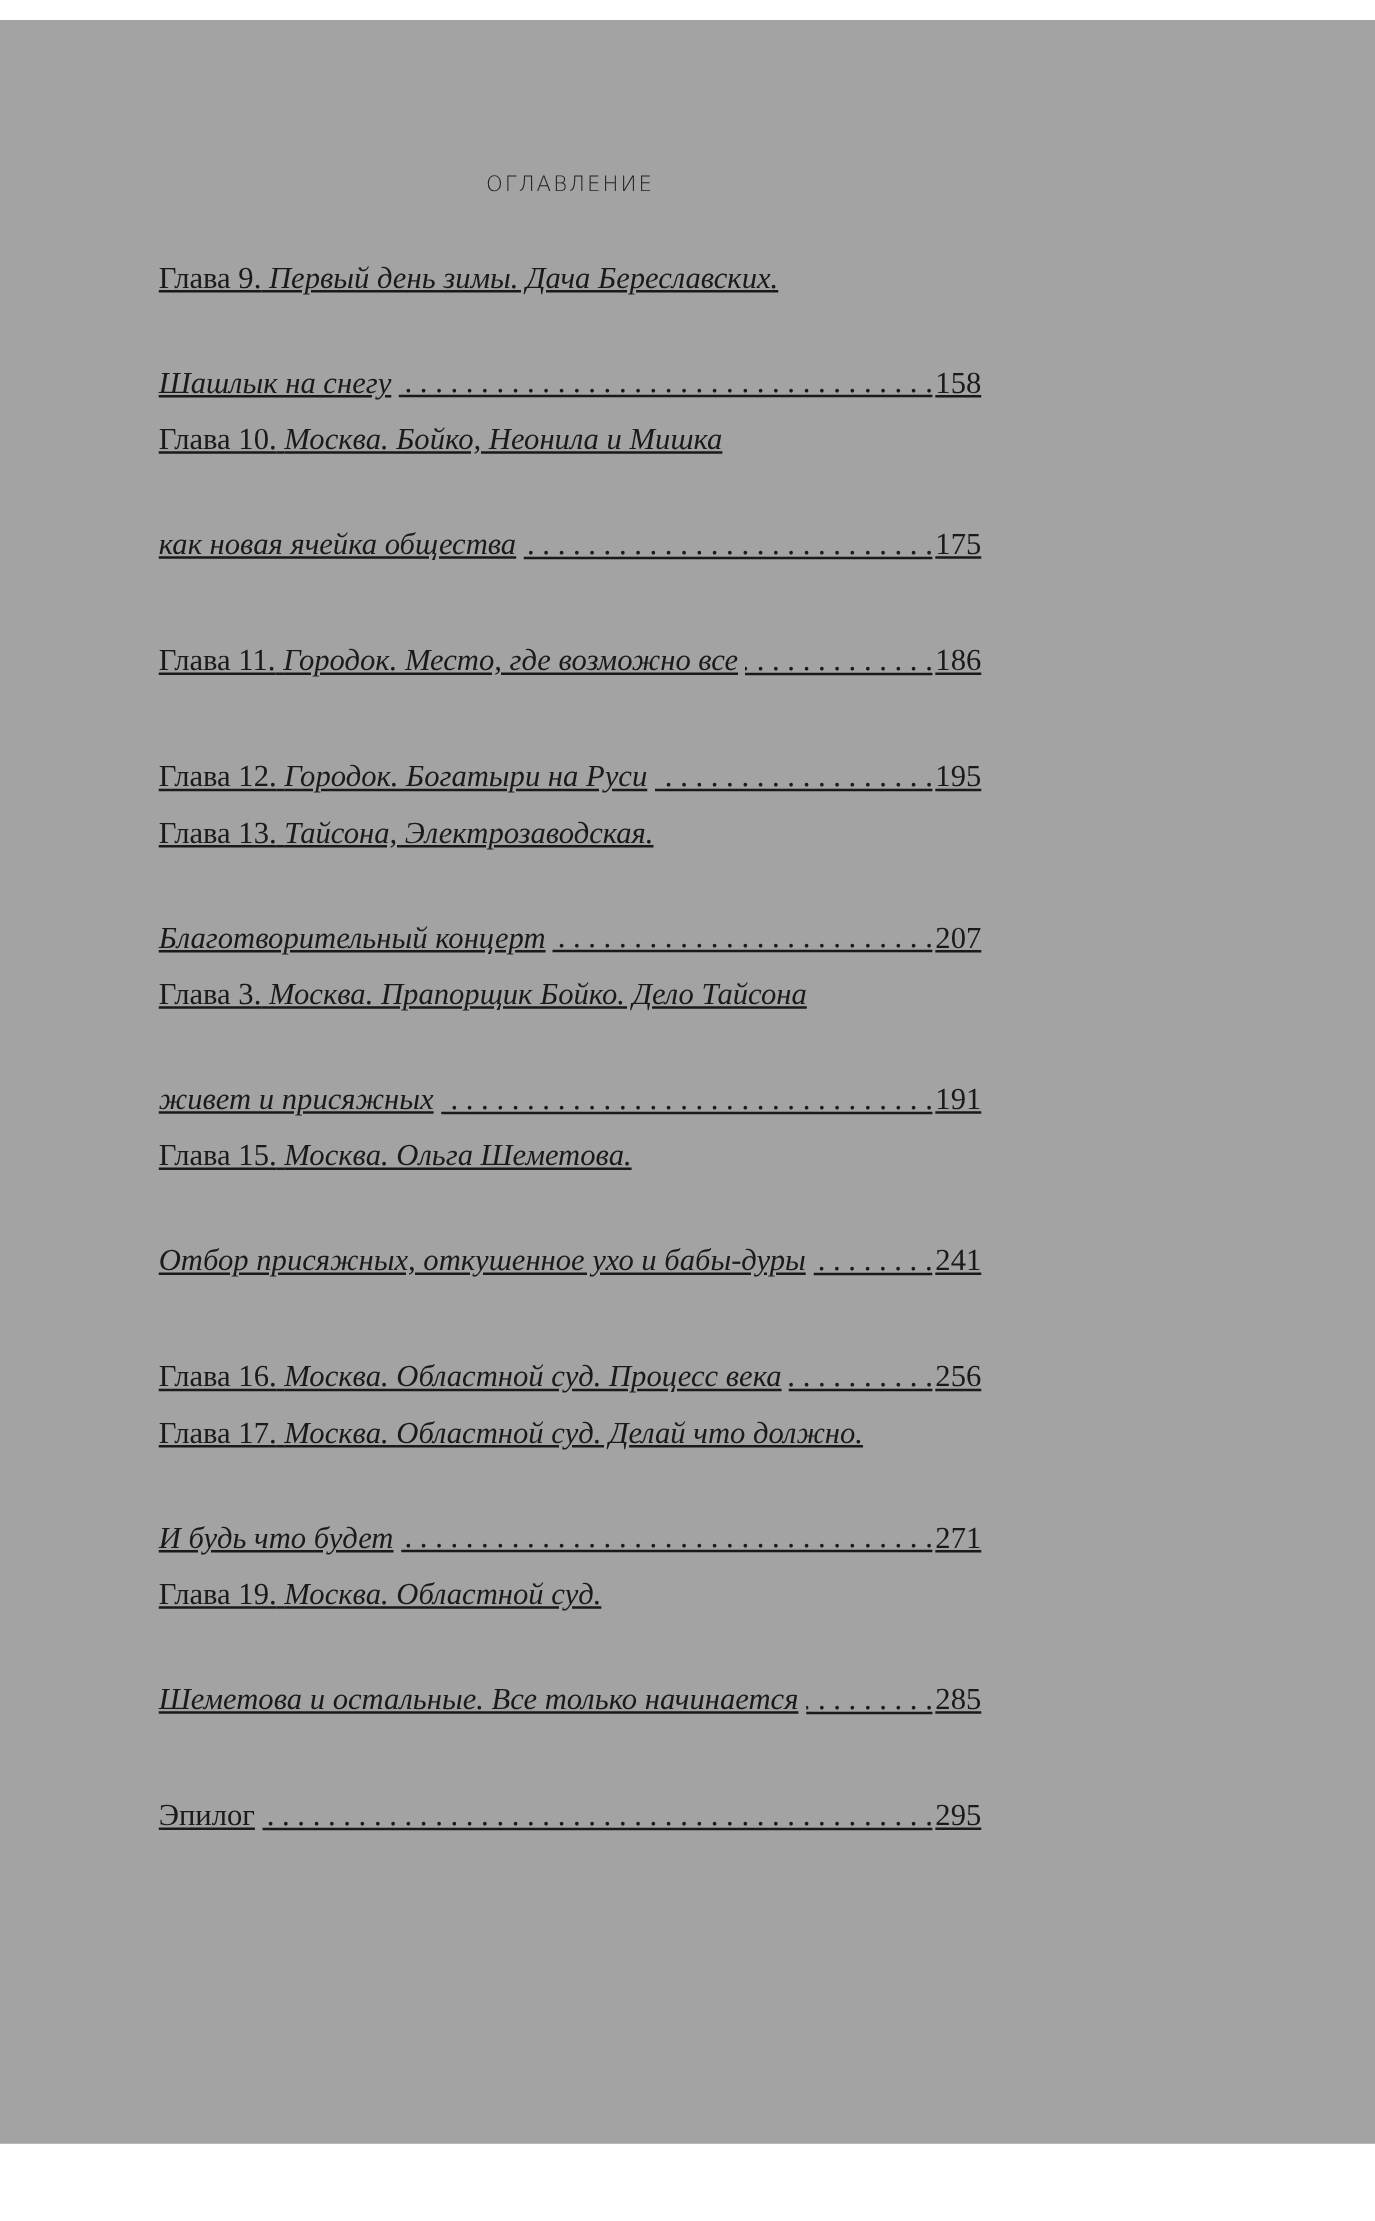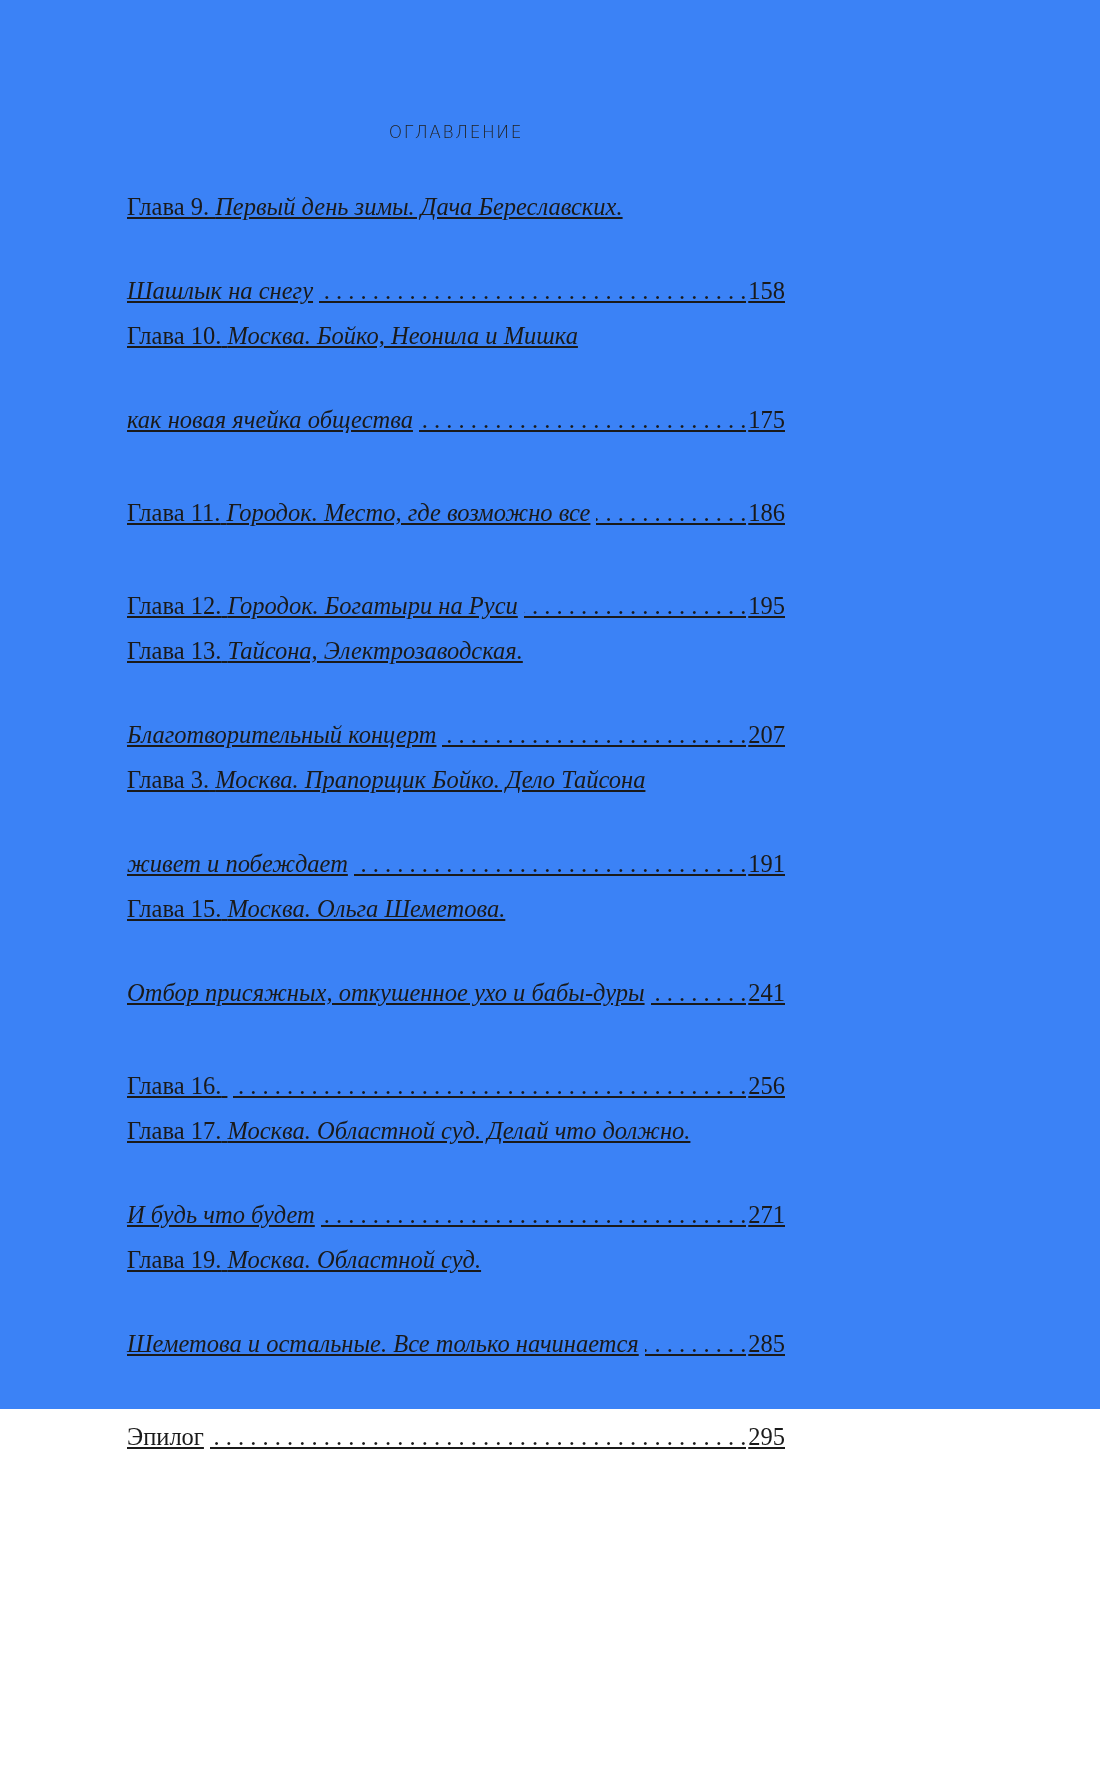--- a/index.html
+++ b/index.html
@@ -10,24 +10,24 @@
   body {
     width: 1100px;
     height: 1777px;
     position: relative;
     overflow: hidden;
     color: #1a1a1a;
     font-family: "Liberation Serif", "DejaVu Serif", serif;
   }
   .page {
     position: absolute;
-    left: 0; top: 0;
+    left: 0; top: 16px;
     width: 1100px;
-    height: 1409px;
-    background: #3b82f6;
+    height: 1699px;
+    background: #a3a3a3;
   }
   .toc-heading {
     position: absolute;
     left: 0;
     width: 912px;
     top: 122px;
     text-align: center;
     font-family: "DejaVu Sans", "Liberation Sans", sans-serif;
     font-size: 17px;
     letter-spacing: 1.6px;
@@ -133,40 +133,40 @@
         <span class="toc-leader"></span>
         <span class="toc-page">207</span>
       </div>
     </div>
 
     <div class="toc-entry">
       <div class="toc-line">
         <span class="toc-label">Глава 3.</span>&nbsp;<span class="toc-title">Москва. Прапорщик Бойко. Дело Тайсона</span>
       </div>
       <div class="toc-line">
-        <span class="toc-title">живет и побеждает</span>
+        <span class="toc-title">живет и присяжных</span>
         <span class="toc-leader"></span>
         <span class="toc-page">191</span>
       </div>
     </div>
 
     <div class="toc-entry">
       <div class="toc-line">
         <span class="toc-label">Глава 15.</span>&nbsp;<span class="toc-title">Москва. Ольга Шеметова.</span>
       </div>
       <div class="toc-line">
         <span class="toc-title">Отбор присяжных, откушенное ухо и бабы-дуры</span>
         <span class="toc-leader"></span>
         <span class="toc-page">241</span>
       </div>
     </div>
 
     <div class="toc-entry">
       <div class="toc-line">
-        <span class="toc-label">Глава 16.</span>&nbsp;
+        <span class="toc-label">Глава 16.</span>&nbsp;<span class="toc-title">Москва. Областной суд. Процесс века</span>
         <span class="toc-leader"></span>
         <span class="toc-page">256</span>
       </div>
     </div>
 
     <div class="toc-entry">
       <div class="toc-line">
         <span class="toc-label">Глава 17.</span>&nbsp;<span class="toc-title">Москва. Областной суд. Делай что должно.</span>
       </div>
       <div class="toc-line">

